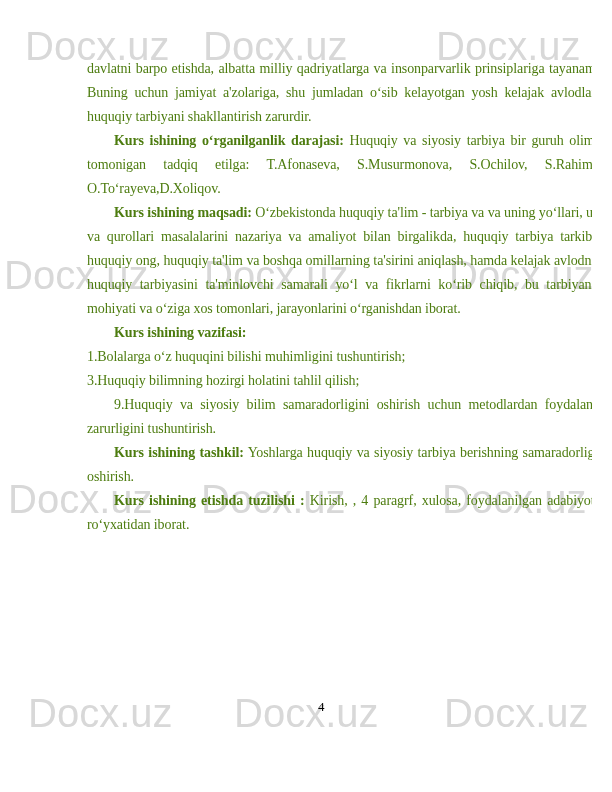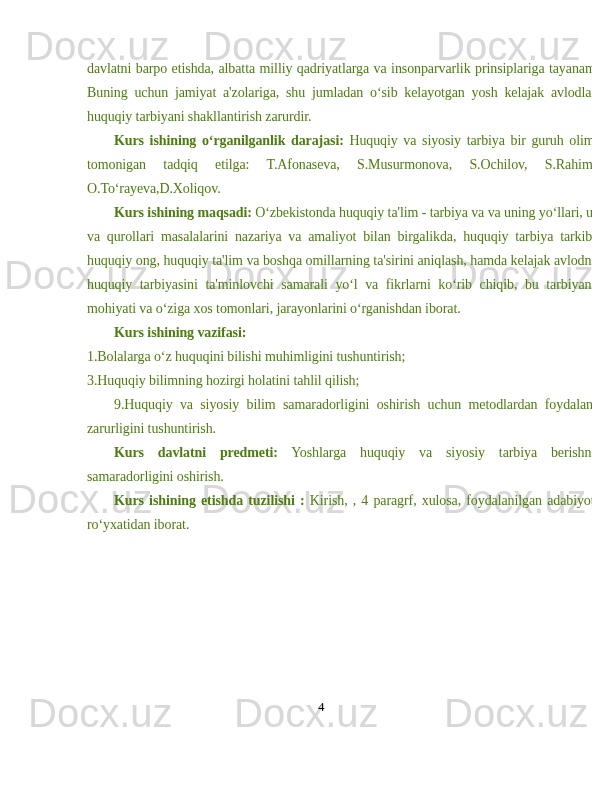--- a/index.html
+++ b/index.html
@@ -98,21 +98,21 @@
 
     <p class="indent"><b>Kurs ishining maqsadi:</b><span> O‘zbekistonda huquqiy ta'lim - tarbiya va va uning yo‘llari, usul va qurollari masalalarini nazariya va amaliyot bilan birgalikda, huquqiy tarbiya tarkibida huquqiy ong, huquqiy ta'lim va boshqa omillarning ta'sirini aniqlash, hamda kelajak avlodning huquqiy tarbiyasini ta'minlovchi samarali yo‘l va fikrlarni ko‘rib chiqib, bu tarbiyaning mohiyati va o‘ziga xos tomonlari, jarayonlarini o‘rganishdan iborat.</span></p>
 
     <p class="indent"><b>Kurs ishining vazifasi:</b></p>
 
     <p><span>1.Bolalarga o‘z huquqini bilishi muhimligini tushuntirish;</span></p>
     <p><span>3.Huquqiy bilimning hozirgi holatini tahlil qilish;</span></p>
 
     <p class="indent"><span>9.Huquqiy va siyosiy bilim samaradorligini oshirish uchun metodlardan foydalanish zarurligini tushuntirish.</span></p>
 
-    <p class="indent"><b>Kurs davlatni predmeti:</b><span> Yoshlarga huquqiy va siyosiy tarbiya berishning samaradorligini oshirish.</span></p>
+    <p class="indent"><b>Kurs ishining tashkil:</b><span> Yoshlarga huquqiy va siyosiy tarbiya berishning samaradorligini oshirish.</span></p>
 
 
     <p class="indent"><b>Kurs ishining etishda tuzilishi :</b><span> Kirish, , 4  paragrf, xulosa, foydalanilgan adabiyotlar ro‘yxatidan  iborat.</span></p>
 
   </div>
 
   <div class="pagenum">4</div>
 
 </div>
 

